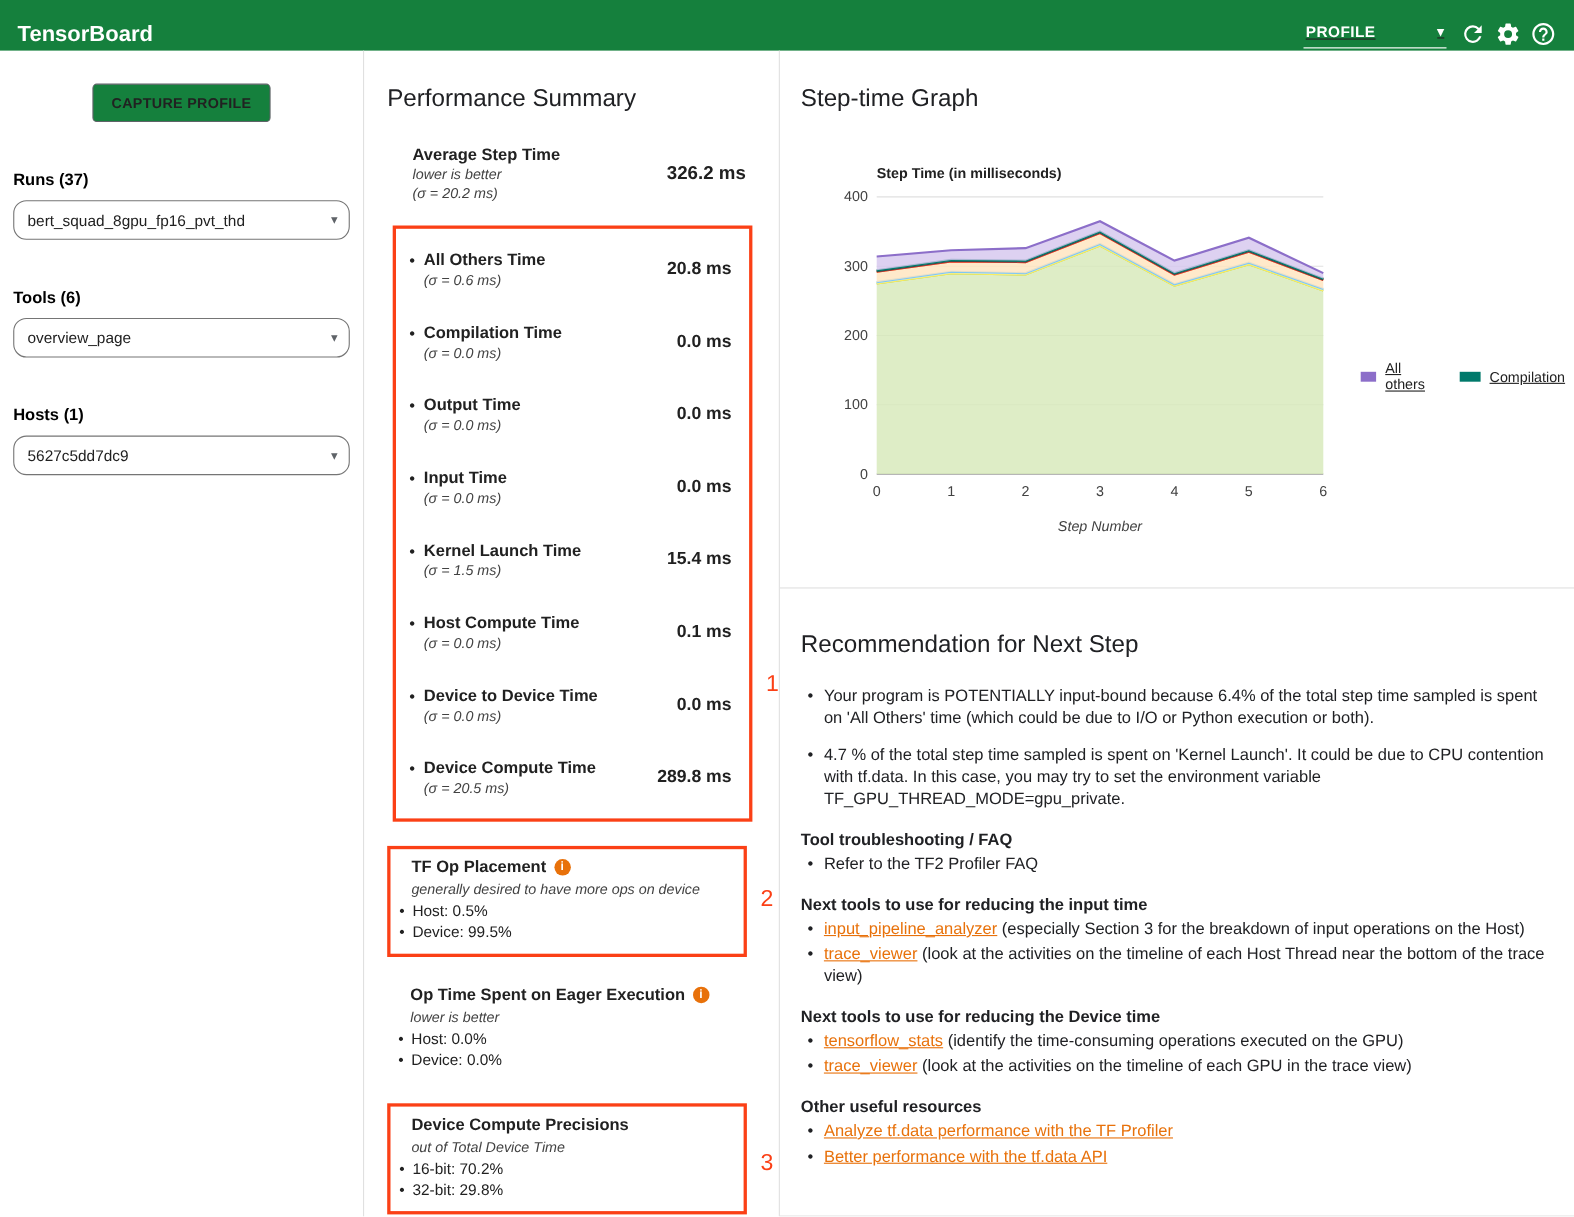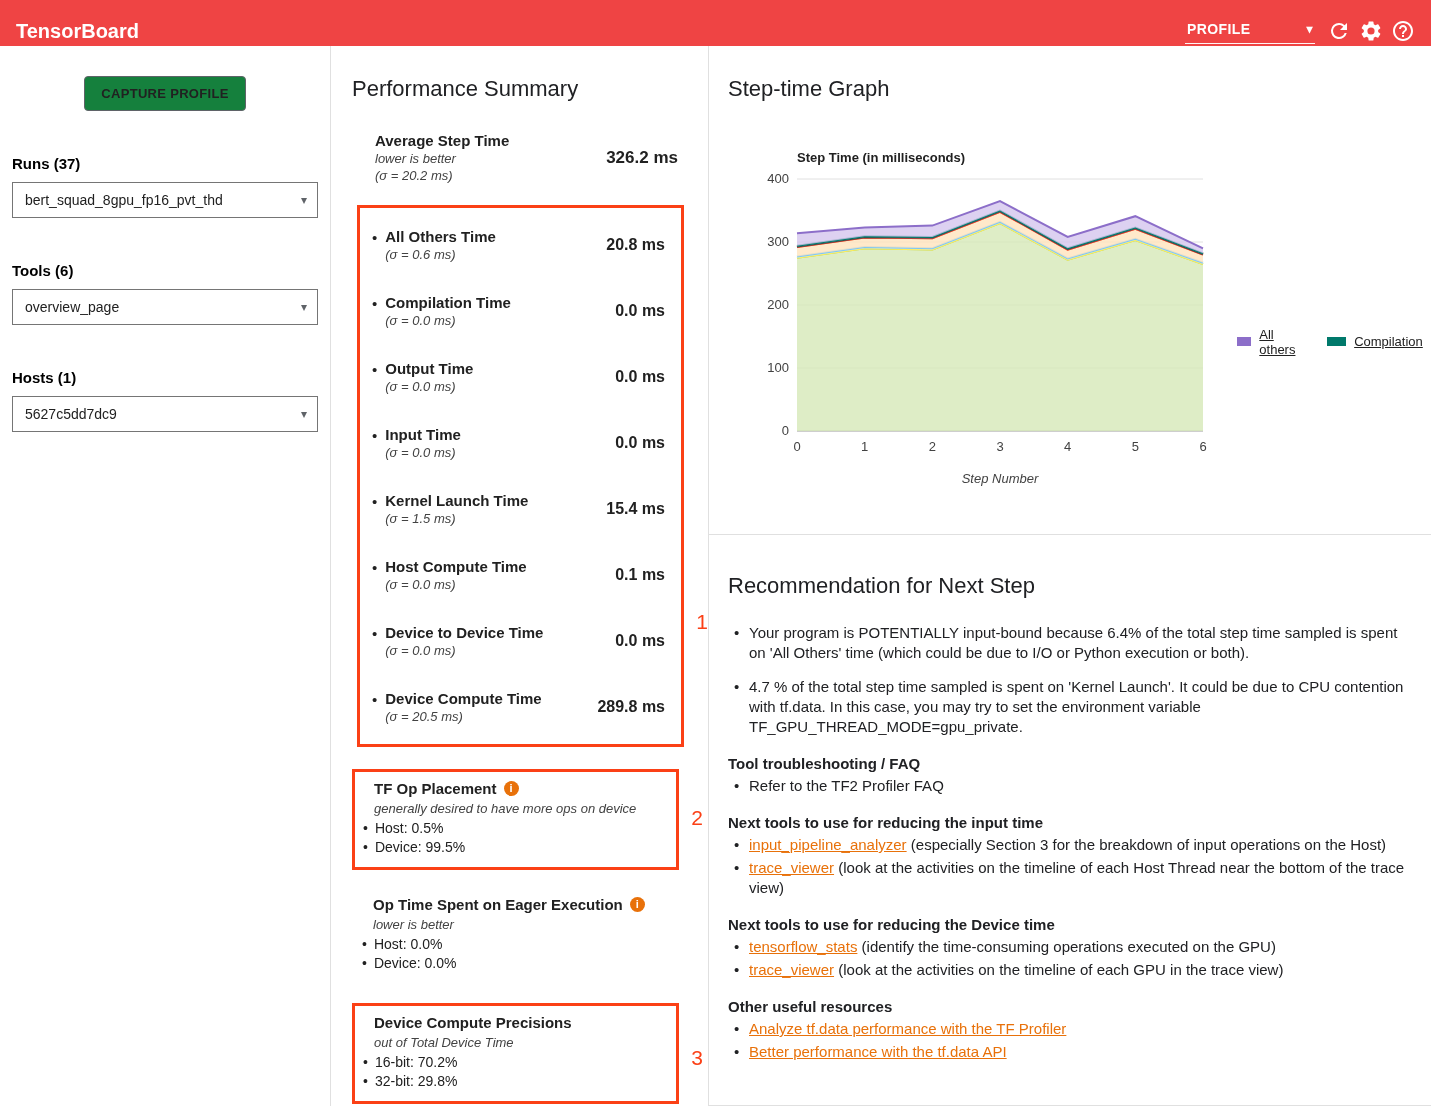--- a/index.html
+++ b/index.html
@@ -1,42 +1,42 @@
 <!DOCTYPE html>
 <html><head>
 <meta charset="utf-8">
 <style>
   * { margin:0; padding:0; box-sizing:border-box; }
   html,body { width:1431px; height:1106px; overflow:hidden; background:#fff;
     font-family:"Liberation Sans", sans-serif; color:#212121; }
 
   
-  .topbar { height:46px; background:#ef4444; display:flex; align-items:center;
+  .topbar { height:46px; background:#15803d; display:flex; align-items:center;
     justify-content:space-between; padding:16px 14px 0 16px; }
   .app-title { color:#fff; font-size:20px; font-weight:bold; }
-  .topbar-right { display:flex; align-items:center; gap:4px; }
+  .topbar-right { display:flex; align-items:center; gap:4px;text-decoration:underline; }
   .dash-select { display:flex; align-items:center; justify-content:space-between;
     width:130px; border-bottom:1px solid rgba(255,255,255,.95); padding:2px 2px 6px 2px;
     color:#fff; font-size:14px; font-weight:bold; letter-spacing:.4px; cursor:pointer; margin-right:6px; }
   .dash-caret { font-size:12px; color:#fff; }
   .icon-btn { background:none; border:none; width:28px; height:28px; display:flex;
     align-items:center; justify-content:center; cursor:pointer; padding:0; }
 
   
   .main { display:flex; height:1060px; }
 
   
   .sidebar { width:331px; border-right:1px solid #e0e0e0; padding-top:30px; flex:none; }
   .capture-btn { display:block; margin:0 auto; padding:9px 16px; font-size:13px;
     font-weight:bold; letter-spacing:.3px; color:#212121; background:#15803d;
     border:1px solid #5f6368; border-radius:4px; cursor:pointer;
     font-family:"Liberation Sans", sans-serif; }
   .field { margin:44px 12px 0 12px; }
   .field-label { font-size:15px; font-weight:bold; color:#000000; }
-  .select { margin-top:10px; height:36px; border:1px solid #757575; border-radius:0;
+  .select { margin-top:10px; height:36px; border:1px solid #757575; border-radius:12px;
     display:flex; align-items:center; justify-content:space-between;
     padding:0 10px 0 12px; font-size:14px; color:#212121; cursor:pointer; background:#fff; }
   .select-caret { color:#5f6368; font-size:12px; }
 
   
   .summary-col { width:378px; border-right:1px solid #e0e0e0;
     padding:30px 22px 0 21px; flex:none; overflow:hidden; }
   h2 { font-size:22px; font-weight:400; color:#202124; }
   .avg-row { display:flex; margin:30px 2px 0 23px; }
   .metric-label { font-size:15px; font-weight:bold; }

